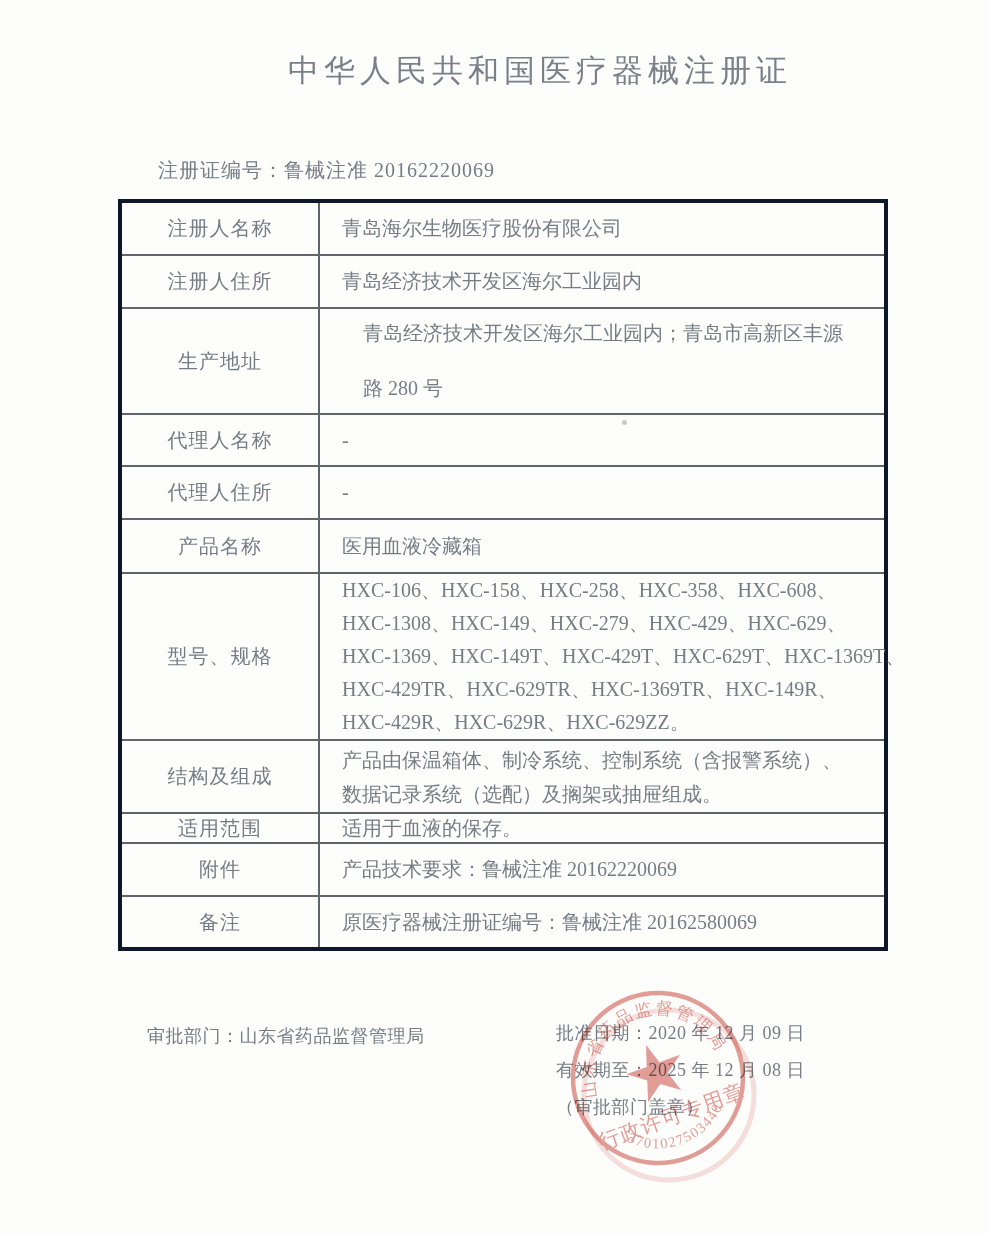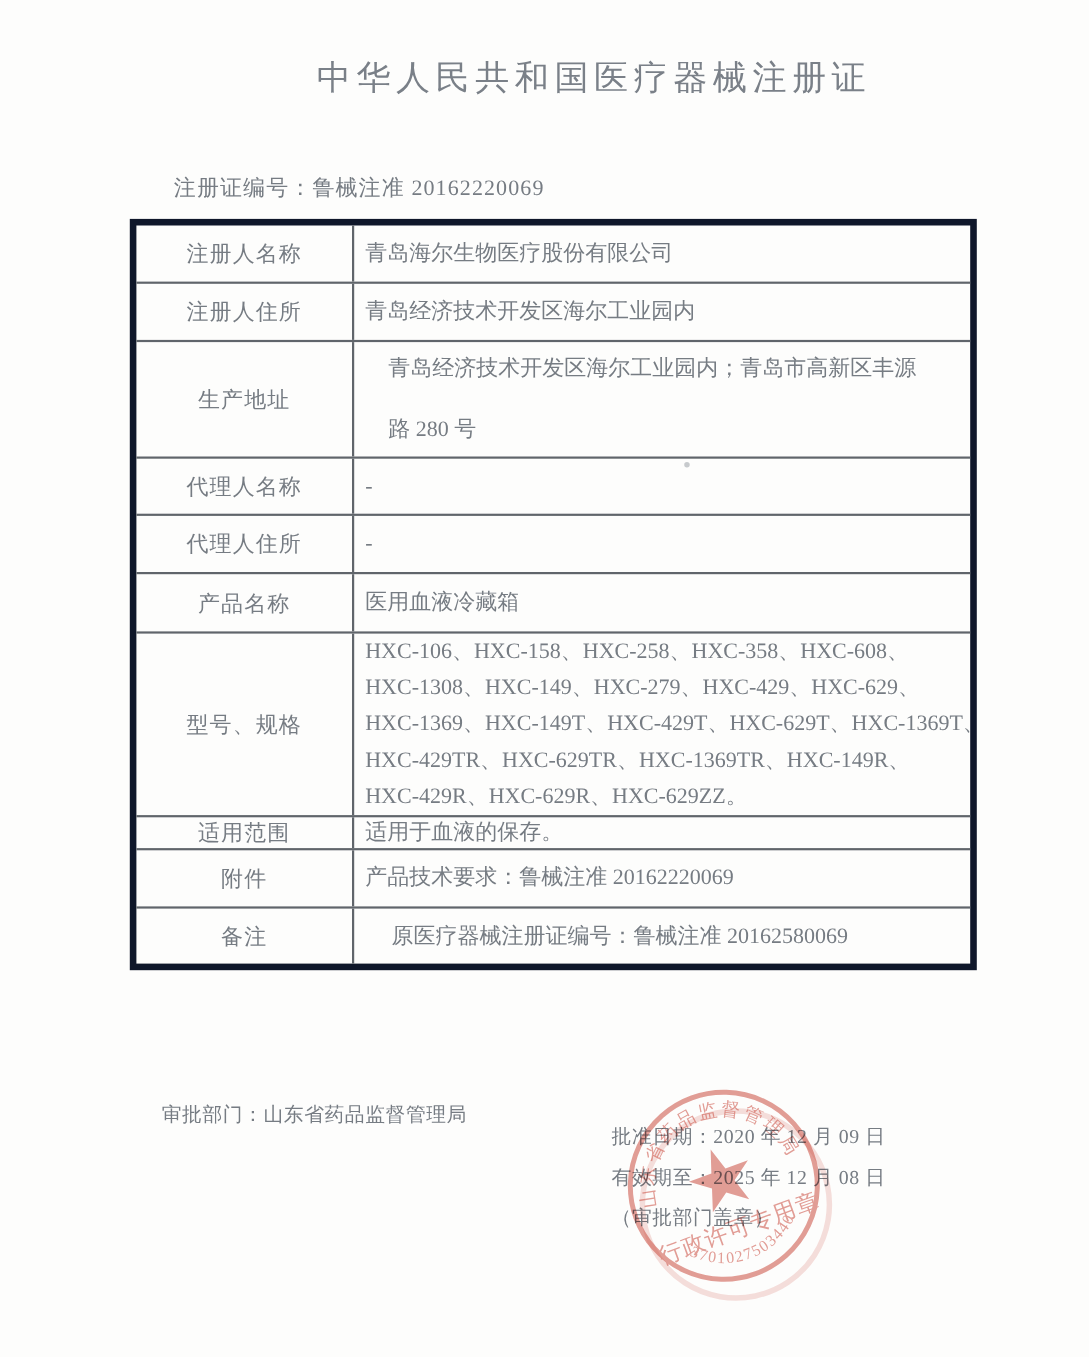--- a/index.html
+++ b/index.html
@@ -20,52 +20,52 @@
     white-space:nowrap;
     margin-left:45px;
   }
   .reg-line{
     position:absolute;left:158px;top:157px;
     font-size:20px;letter-spacing:1px;
     white-space:nowrap;
   }
   .cert-table{
     position:absolute;left:118px;top:199px;width:770px;
-    border:6px solid #0f172a;
+    border:4px solid #0f172a;
     box-sizing:border-box;
     background:transparent;
   }
   .trow{
     display:flex;
     box-sizing:border-box;
     border-bottom:2px solid #60656b;
   }
-  .trow:last-child{border-bottom:none;gap:24px;}
+  .trow:last-child{border-bottom:none;}
   .lbl-cell{
     width:198px;flex:0 0 198px;
     box-sizing:border-box;
     border-right:2px solid #60656b;
     display:flex;align-items:center;justify-content:center;
     font-size:20px;letter-spacing:1px;
     text-align:center;
   }
   .val-cell{
     flex:1 1 auto;
     box-sizing:border-box;
-    padding-left:10px;padding-right:6px;
+    padding-left:22px;padding-right:6px;
     display:flex;flex-direction:column;justify-content:center;
     font-size:20px;
   }
   .val-cell .cl{white-space:nowrap;line-height:1.35;}
   .sparse .cl{line-height:55px;margin-left:21px;}
   .models .cl{line-height:33px;}
   .compose .cl{line-height:34px;}
   .remark-pad{}
   .footer-left{
-    position:absolute;left:147px;top:1001px;
+    position:absolute;left:147px;top:1024px;
     font-size:18px;letter-spacing:0.5px;white-space:nowrap;
   }
   .footer-right{
     position:absolute;left:556px;top:1021px;
     display:flex;flex-direction:column;gap:13px;
     font-size:18px;letter-spacing:0.5px;white-space:nowrap;
   }
   .seal{
     position:absolute;left:551px;top:971px;
     width:214px;height:214px;
@@ -136,20 +136,27 @@
       <div class="lbl-cell">型号、规格</div>
       <div class="val-cell models">
         <div class="cl">HXC-106、HXC-158、HXC-258、HXC-358、HXC-608、</div>
         <div class="cl">HXC-1308、HXC-149、HXC-279、HXC-429、HXC-629、</div>
         <div class="cl">HXC-1369、HXC-149T、HXC-429T、HXC-629T、HXC-1369T、</div>
         <div class="cl">HXC-429TR、HXC-629TR、HXC-1369TR、HXC-149R、</div>
         <div class="cl">HXC-429R、HXC-629R、HXC-629ZZ。</div>
       </div>
     </div>
 
+    <div class="trow" style="height:73px">
+      <div class="lbl-cell">结构及组成</div>
+      <div class="val-cell compose">
+        <div class="cl">产品由保温箱体、制冷系统、控制系统（含报警系统）、</div>
+        <div class="cl">数据记录系统（选配）及搁架或抽屉组成。</div>
+      </div>
+    </div>
 
     <div class="trow" style="height:30px">
       <div class="lbl-cell">适用范围</div>
       <div class="val-cell">
         <div class="cl">适用于血液的保存。</div>
       </div>
     </div>
 
     <div class="trow" style="height:53px">
       <div class="lbl-cell">附件</div>

